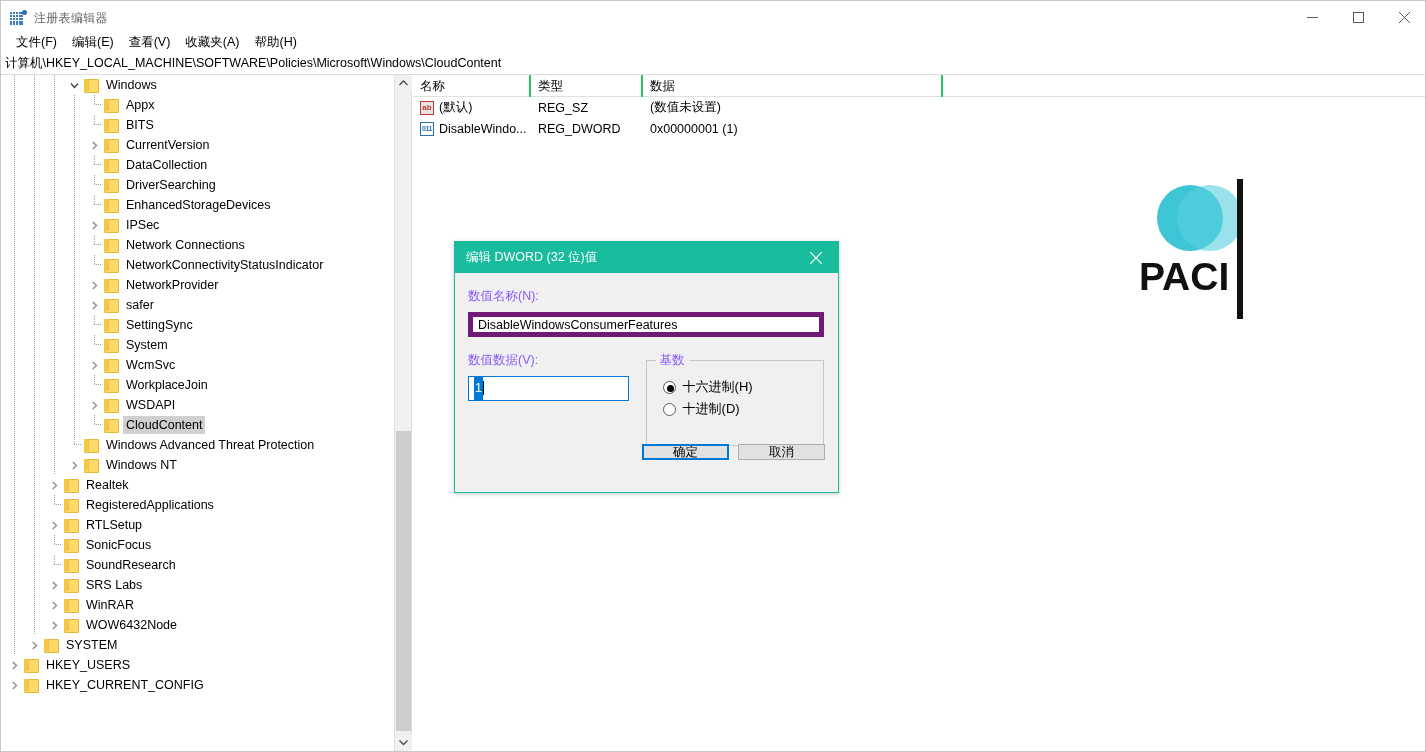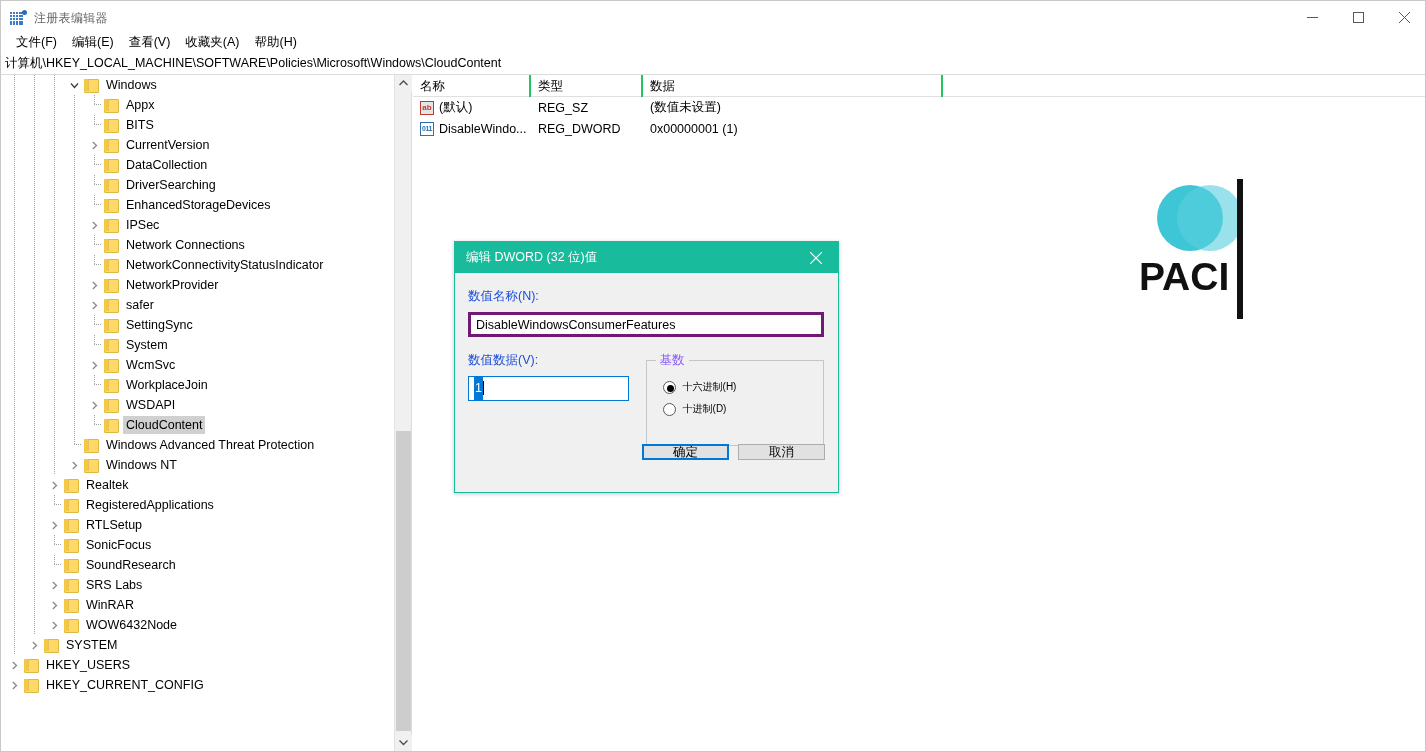--- a/index.html
+++ b/index.html
@@ -268,25 +268,25 @@
   }
   .dlg-title-text {
     font-size: 12.5px; padding-left: 11px; font-weight: normal;
   }
   .dlg-close {
     margin-left: auto; width: 44px; height: 31px;
     display: flex; align-items: center; justify-content: center;
     color: #ffffff;
   }
   .dlg-body { position: relative; height: 221px; padding: 15px 14px 0 13px; }
-  .fld-label { font-size: 12.5px; color: #1d4ed8; margin-bottom: 7px; }
+  .fld-label { font-size: 12.5px; color: #8b5cf6; margin-bottom: 7px; }
   .txt {
     width: 100%; height: 25px;
     background: #ffffff;
-    border: 3px solid #701a75;
+    border: 5px solid #701a75;
     font-size: 12.5px; color: #000;
     padding: 0 5px;
     line-height: 23px;
     font-family: "Liberation Sans", sans-serif;
   }
   .row2 { display: flex; margin-top: 15px; }
   .left-col { width: 167px; }
   .txt.small { width: 161px; border: 1px solid #0078d7; }
   .val-sel {
     display: inline-block;
@@ -306,21 +306,21 @@
   }
   .group-title {
     position: absolute; left: 9px; top: -9px;
     background: #f0f0f0; padding: 0 4px;
     font-size: 12.5px; color: #8b5cf6;
   }
   .radio-row {
     display: flex; align-items: center;
     margin: 0 0 0 16px;
     height: 22px;
-    font-size: 10px; color: #000;
+    font-size: 13px; color: #000;
   }
   .radio-row.first { margin-top: 15px; }
   .rb {
     width: 13px; height: 13px; border-radius: 50%;
     border: 1px solid #5a5a5a; background: #fff;
     margin-right: 7px; position: relative; flex: 0 0 13px;
   }
   .rb.on::after {
     content: ""; position: absolute;
     left: 3px; top: 3px; width: 7px; height: 7px;

